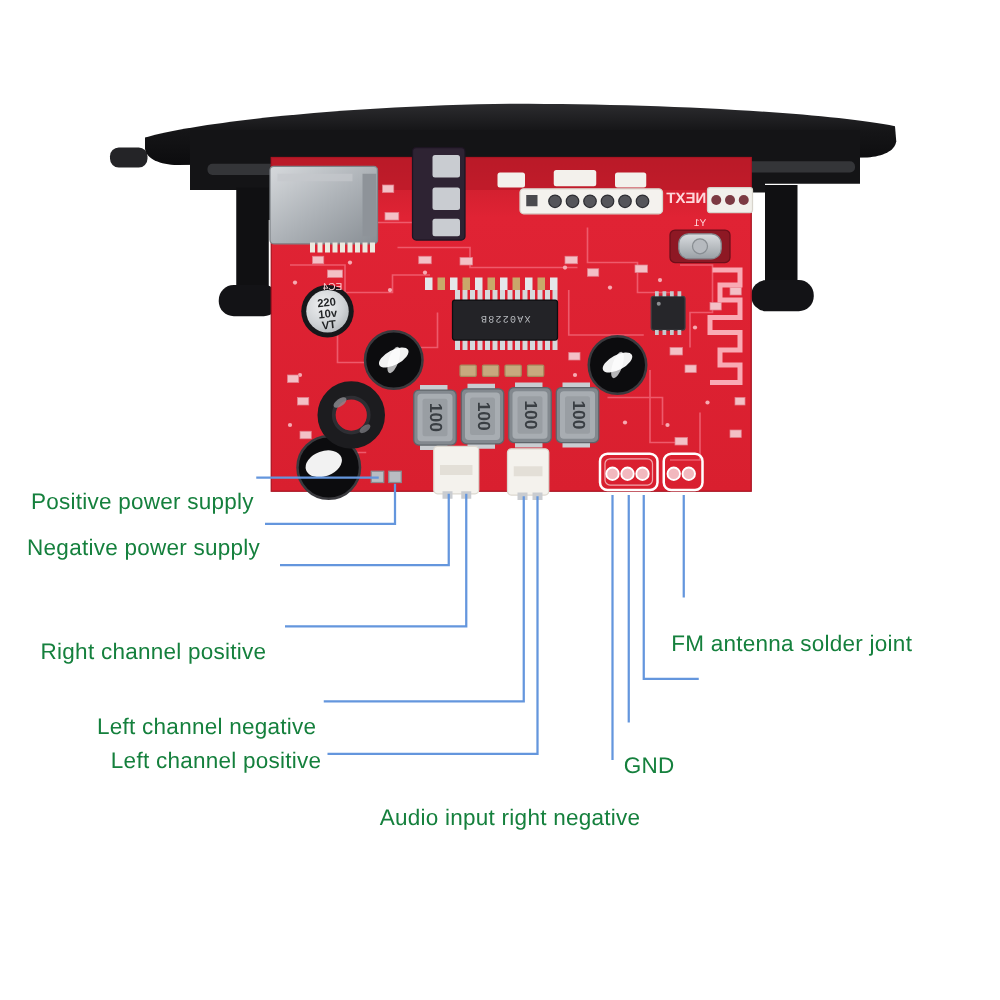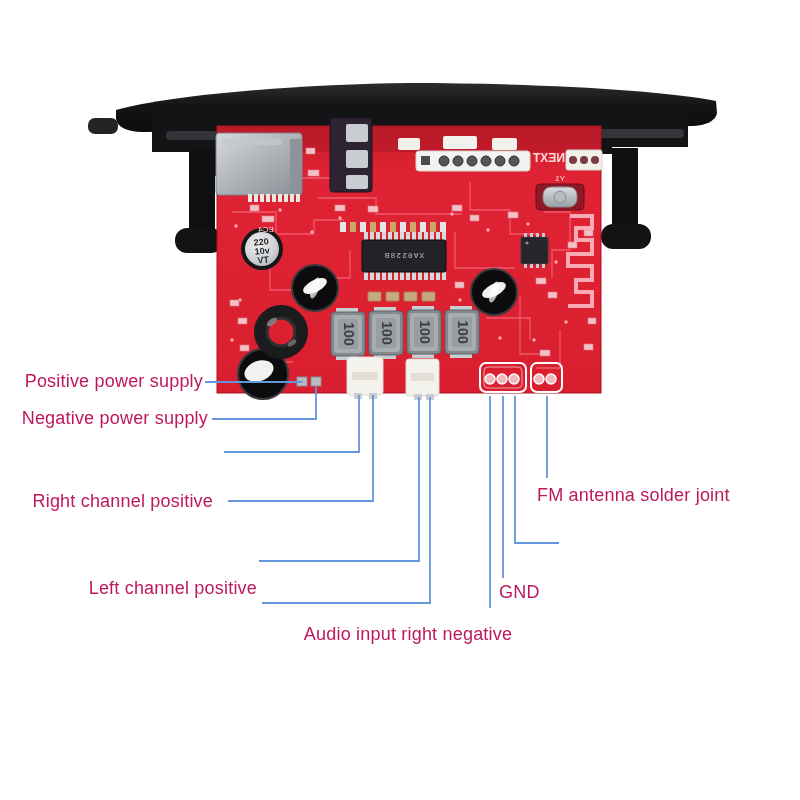--- a/index.html
+++ b/index.html
@@ -1,20 +1,20 @@
 <!DOCTYPE html>
 <html><head>
 <meta charset="utf-8">
 <style>
   html,body{margin:0;padding:0;background:#ffffff;}
   #stage{position:relative;width:800px;height:800px;background:#ffffff;overflow:hidden;
          font-family:"Liberation Sans",sans-serif;}
   #board-art{position:absolute;left:0;top:0;}
   .callout{position:absolute;white-space:nowrap;font-size:18px;line-height:20px;
-           color:#be185d;letter-spacing:0.2px;}
+           color:#15803d;letter-spacing:0.2px;margin-top:20px;}
   .r{text-align:right;}
   .c{text-align:center;}
 </style>
 </head>
 <body>
 
 <div id="stage">
 
 <svg id="board-art" width="800" height="800" viewBox="0 0 800 800">
   <defs>
@@ -360,18 +360,19 @@
     <path d="M490,396 V608"></path>
     <path d="M503,396 V578"></path>
     <path d="M515,396 V543 H559"></path>
     <path d="M547,396 V478"></path>
   </g>
 </svg>
 
 <div class="callout r" style="right:597px;top:371px;">Positive power supply</div>
 <div class="callout r" style="right:592px;top:408px;">Negative power supply</div>
 <div class="callout r" style="right:587px;top:491px;">Right channel positive</div>
+<div class="callout r" style="right:547px;top:551px;">Left channel negative</div>
 <div class="callout r" style="right:543px;top:578px;">Left channel positive</div>
 <div class="callout c" style="left:258px;width:300px;top:624px;">Audio input right negative</div>
 <div class="callout" style="left:499px;top:582px;">GND</div>
 <div class="callout" style="left:537px;top:485px;text-align:right;">FM antenna solder joint</div>
 
 </div>
 
 </body></html>

